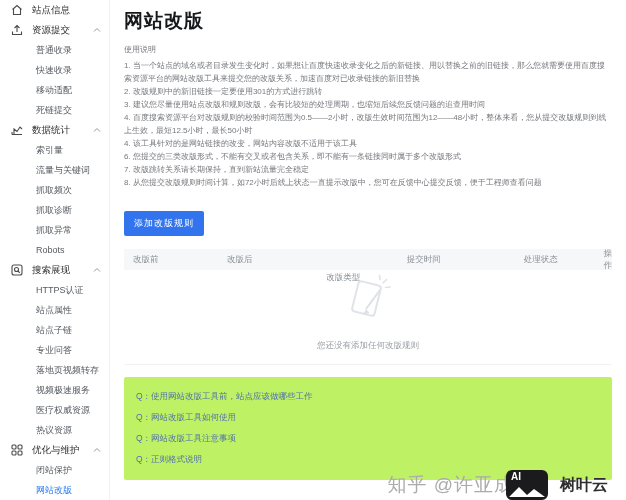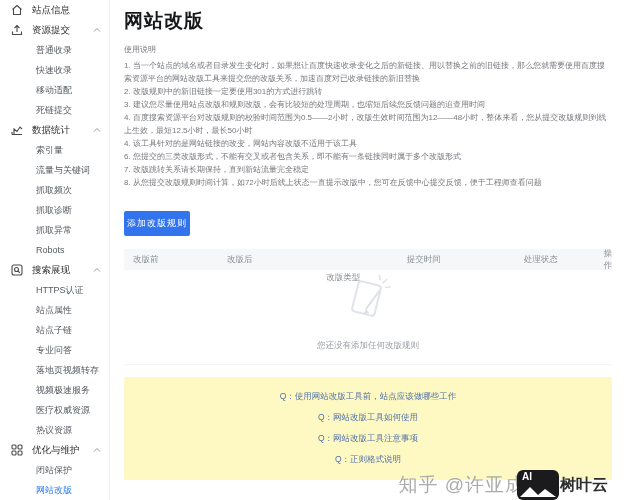--- a/index.html
+++ b/index.html
@@ -16,41 +16,41 @@
   .side-sub { height:20px; line-height:20px; padding-left:36px; font-size:9px; color:#555a60; white-space:nowrap; cursor:pointer; }
   .side-sub.active { color:#2b7bed; }
 
   
   .main { flex:1; padding:0 14px; position:relative; overflow:hidden; }
   .page-title { font-size:19px; font-weight:700; color:#17181a; margin-top:8px; letter-spacing:1px; }
   .usage-label { font-size:8px; color:#77797e; margin-top:10px; }
   .instructions { margin-top:4px; }
   .instructions div { font-size:8px; color:#77797e; line-height:13px; }
   .add-btn { display:inline-block; margin-top:22px; background:#3274ee; color:#fff; border:none;
-    font-size:9px; padding:6px 3px; border-radius:2px; cursor:pointer; letter-spacing:1px;
+    font-size:9px; padding:6px 10px; border-radius:2px; cursor:pointer; letter-spacing:1px;
     font-family:inherit; }
   .thead { margin-top:13px; background:#f6f7f9; height:21px; display:flex; align-items:center;
     font-size:8.5px; color:#8b9096; padding-left:9px;gap:36px; }
   .th1{width:86px;} .th2{width:94px;} .th3{width:66px;margin-top:36px;} .th4{width:120px;} .th5{width:65px;} .th6{flex:1;}
 
   .empty-wrap { text-align:center; margin-top:4px; }
   .empty-ill { display:inline-block; }
   .empty-text { font-size:8.5px; color:#9aa0a6; margin-top:8px; }
 
   .divider { border-top:1px solid #f0f1f3; margin-top:12px; }
 
-  .faq-panel { background:#fef9c3; margin-top:12px; border-radius:2px; padding:9px 12px 10px;text-align:center; }
+  .faq-panel { background:#bef264; margin-top:12px; border-radius:2px; padding:9px 12px 10px; }
   .faq-row { font-size:8.5px; color:#5272a8; line-height:21px; cursor:pointer; white-space:nowrap; }
 
   .watermark { position:absolute; right:18px; bottom:0px; display:flex; align-items:center; }
   .wm-text { font-size:19px; color:#ababab; letter-spacing:1px; margin-right:-8px; white-space:nowrap; }
   .ai-logo { width:42px; height:30px; background:#1b1b1d; border-radius:6px; position:relative; flex-shrink:0; }
   .ai-logo .ai-txt { position:absolute; top:1px; left:5px; color:#fff; font-size:10px; font-weight:700; }
   .ai-logo svg { position:absolute; bottom:2px; left:2px; }
-  .wm-brand { font-size:16px; font-weight:700; color:#2e2e2e; margin-left:1px; white-space:nowrap; }
+  .wm-brand { font-size:16px; font-weight:700; color:#2e2e2e; margin-left:12px; white-space:nowrap; }
 </style>
 </head>
 <body>
 
 <div class="app">
 
   <aside class="sidebar">
 
     <div class="side-row">
       <span class="icon">

